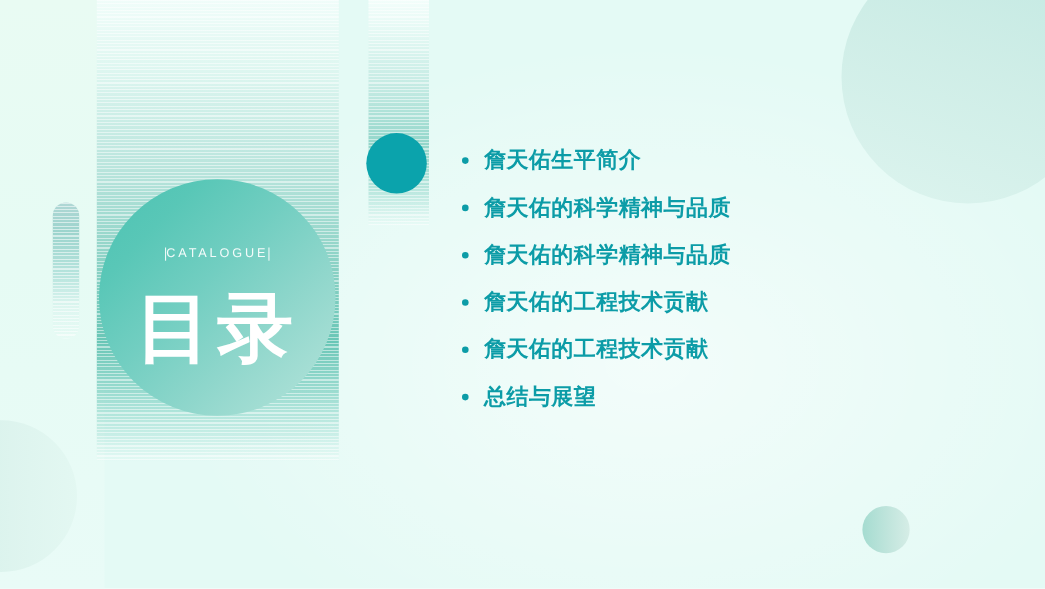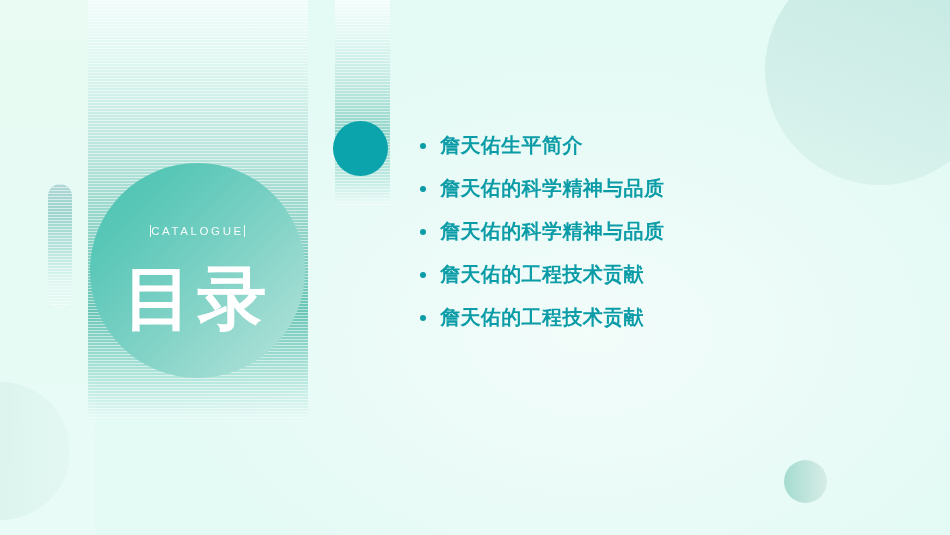--- a/index.html
+++ b/index.html
@@ -265,15 +265,19 @@
       <span>詹天佑的科学精神与品质</span>
     </li>
     <li class="toc-item">
       <span class="toc-bullet"></span>
       <span>詹天佑的工程技术贡献</span>
     </li>
     <li class="toc-item">
       <span class="toc-bullet"></span>
       <span>詹天佑的工程技术贡献</span>
     </li>
+    <li class="toc-item">
+      <span class="toc-bullet"></span>
+      <span>总结与展望</span>
+    </li>
   </ul>
 
 </div>
 
 </body></html>

